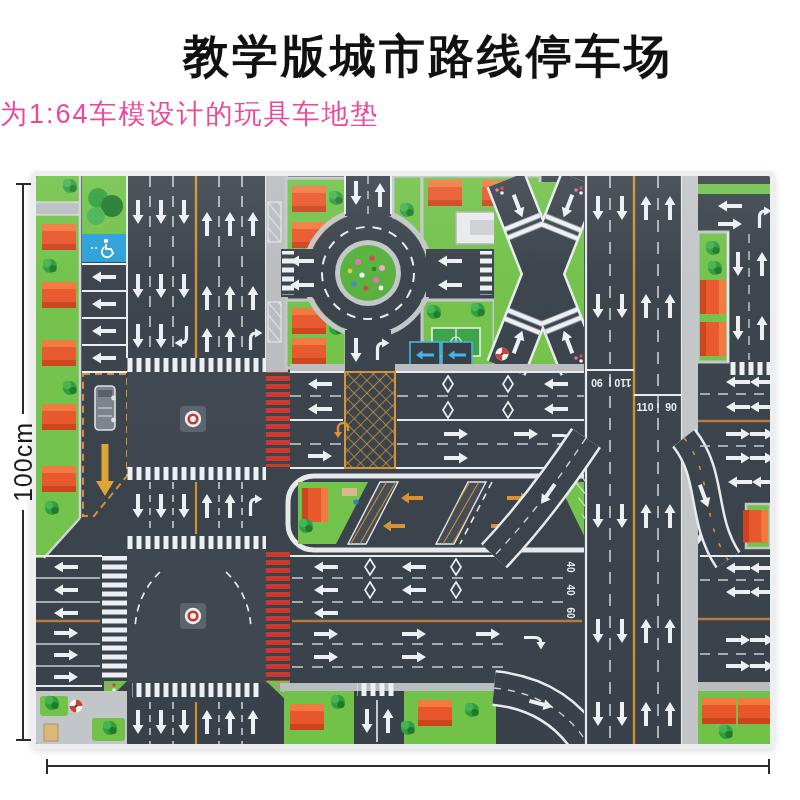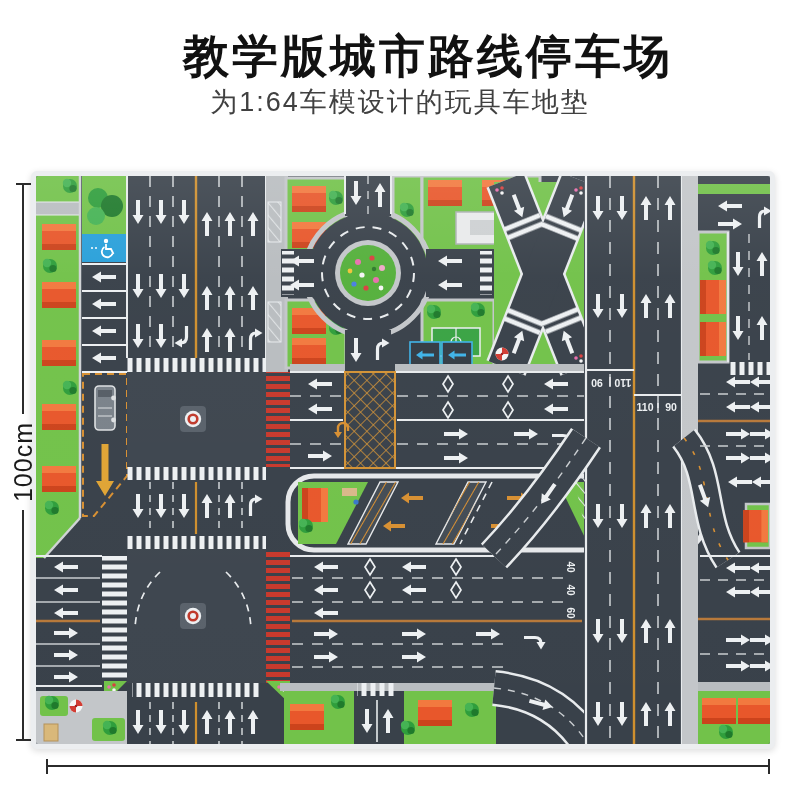--- a/index.html
+++ b/index.html
@@ -5,22 +5,22 @@
   html,body{margin:0;padding:0;}
   body{
     width:800px;height:800px;background:#ffffff;position:relative;overflow:hidden;
     font-family:"Liberation Sans","DejaVu Sans",sans-serif;color:#1a1a1a;
   }
   .title{
     position:absolute;top:26px;left:0;width:800px;text-align:center;
     font-size:46px;font-weight:800;letter-spacing:3px;color:#111;margin-left:28px;
   }
   .subtitle{
-    position:absolute;top:84px;left:0;width:800px;text-align:center;
-    font-size:27px;font-weight:400;letter-spacing:2px;color:#404040;
+    position:absolute;top:96px;left:0;width:800px;
+    font-size:27px;font-weight:400;letter-spacing:2px;color:#ec4899;
   }
   .mat-wrap{
     position:absolute;left:31px;top:171px;width:744px;height:578px;box-sizing:border-box;
     border:5px solid #eceef0;border-radius:6px;background:#39414a;
     box-shadow:0 2px 7px rgba(0,0,0,.14), inset 0 0 0 1px #dfe2e4;
   }
   .mat-wrap svg{display:block;border-radius:2px;}
   
   .dim-v{
     position:absolute;left:10px;top:183px;height:558px;width:26px;

